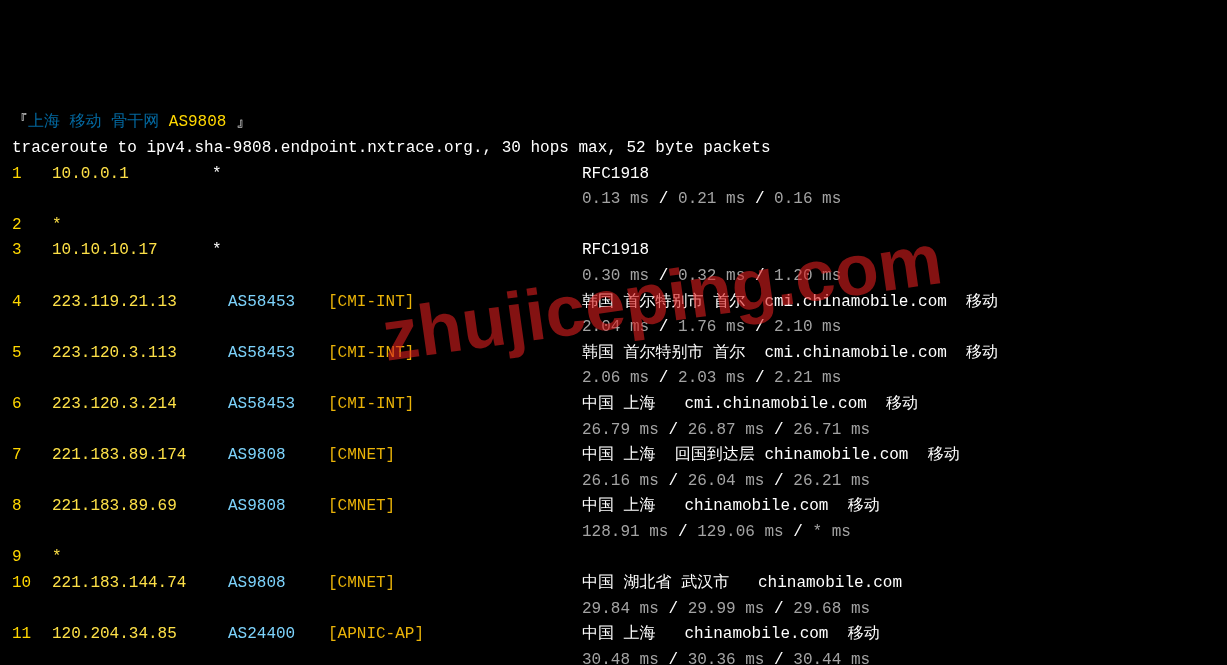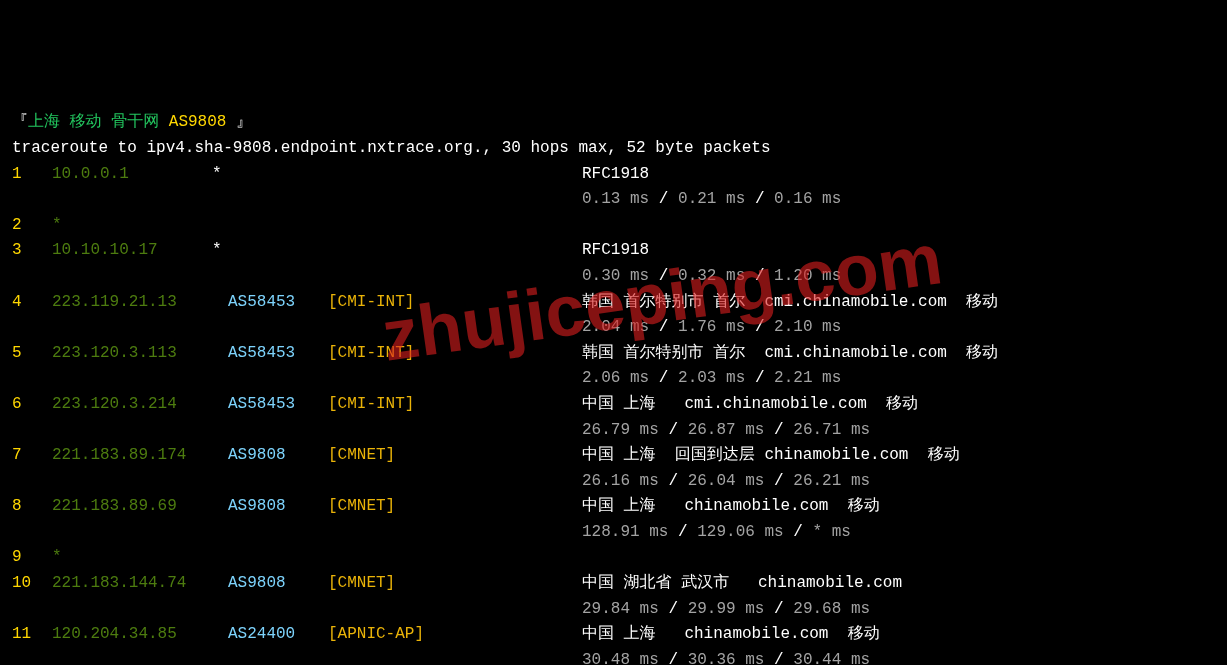--- a/index.html
+++ b/index.html
@@ -7,25 +7,25 @@
     color: #fff;
     font-family: "Consolas", "Courier New", monospace;
     font-size: 16px;
     margin: 0;
     padding: 8px 12px;
     line-height: 1.6;
     white-space: pre;
     position: relative;
   }
   .title-bracket { color: #fff; }
-  .title-loc { color: #22c55e; }
+  .title-loc { color: #0369a1; }
   .title-as { color: #ffd700; }
   .cmd { color: #fff; }
   .hop-num { color: #ffd700; display: inline-block; width: 40px; }
-  .ip { color: #4d7c0f; display: inline-block; width: 160px; }
+  .ip { color: #fde047; display: inline-block; width: 160px; }
   .asnum { color: #7dd3fc; display: inline-block; width: 100px; margin-left: 16px; }
   .nettag { color: #eab308; display: inline-block; width: 140px; }
   .location { color: #fff; text-align: right; }
   .rfc { color: #fff; font-family: Liberation Mono, monospace; }
   .star { color: #fff; }
   .latency { color: #a3a3a3; }
   .sep { color: #fff; }
   .row { display: flex; }
   .left { width: 570px; flex-shrink: 0; }
   .right { flex: 1; }

